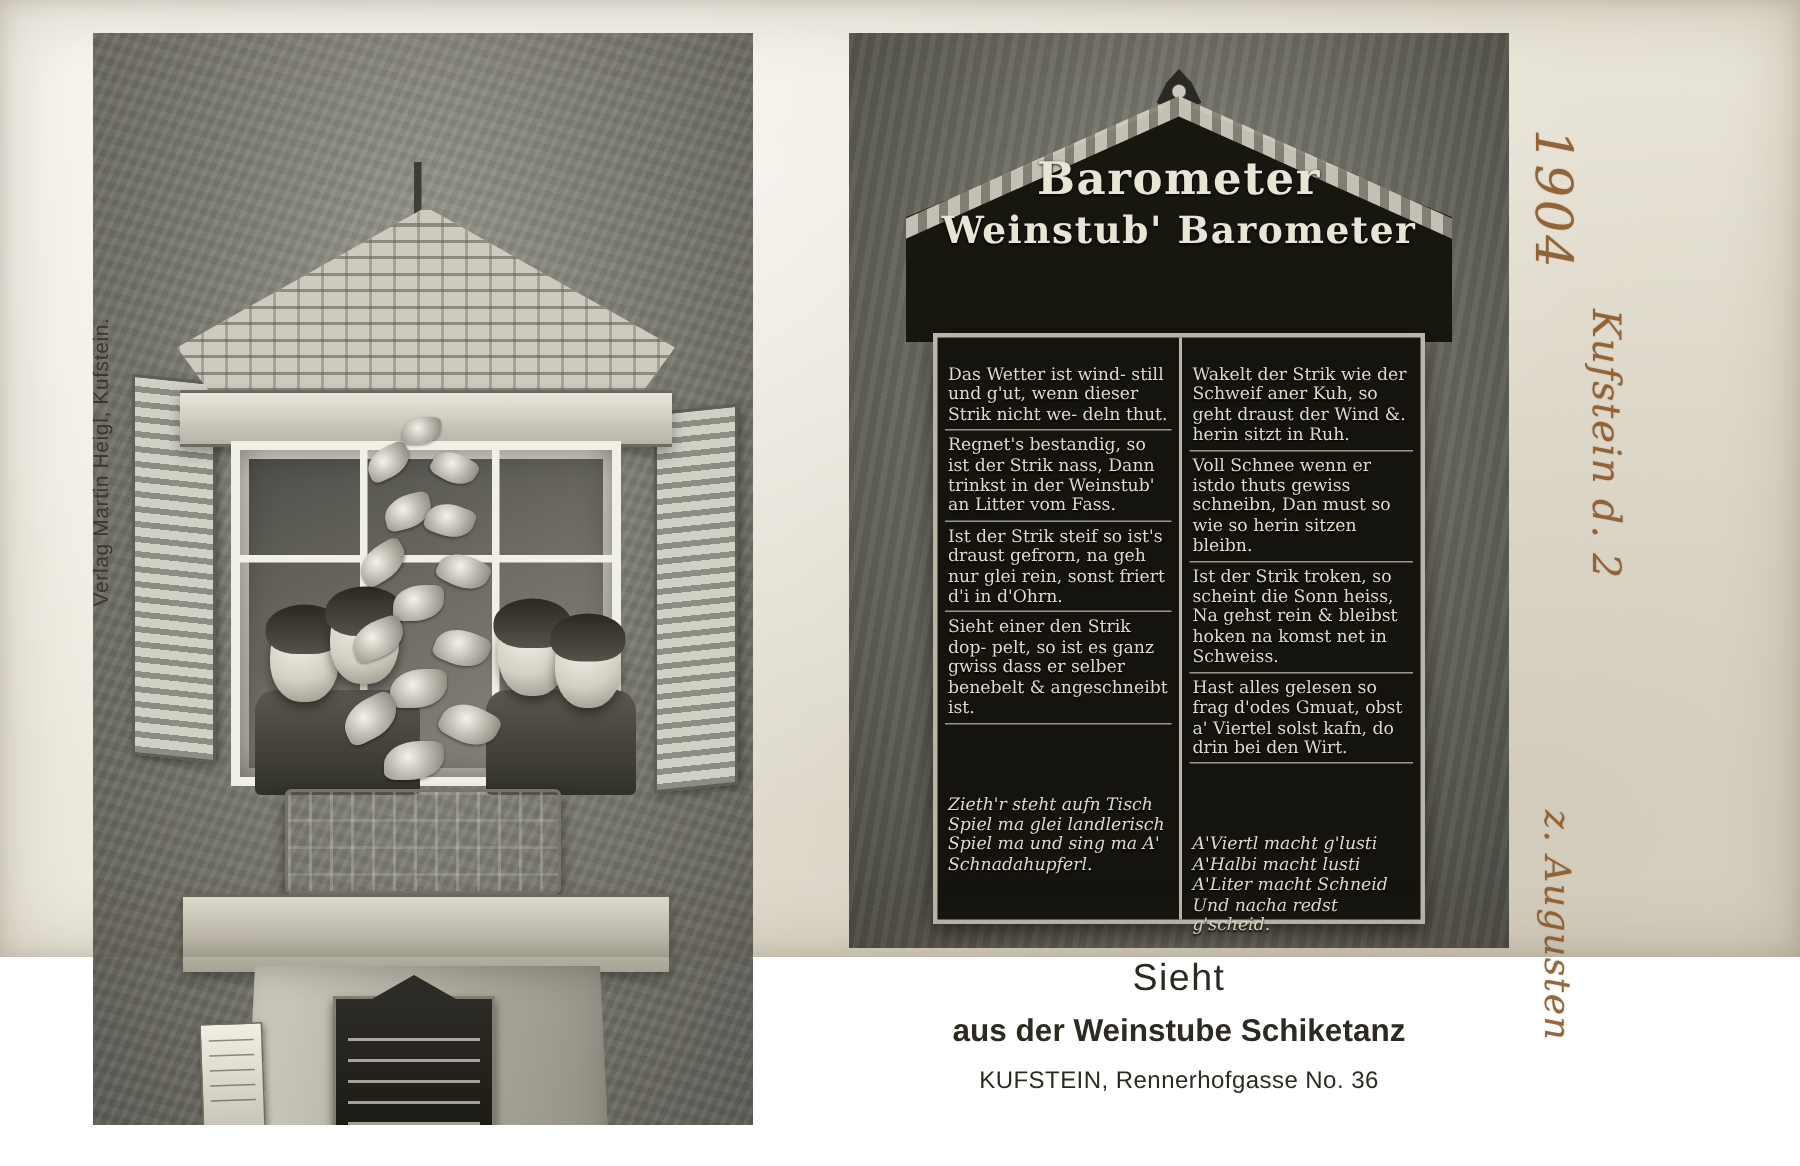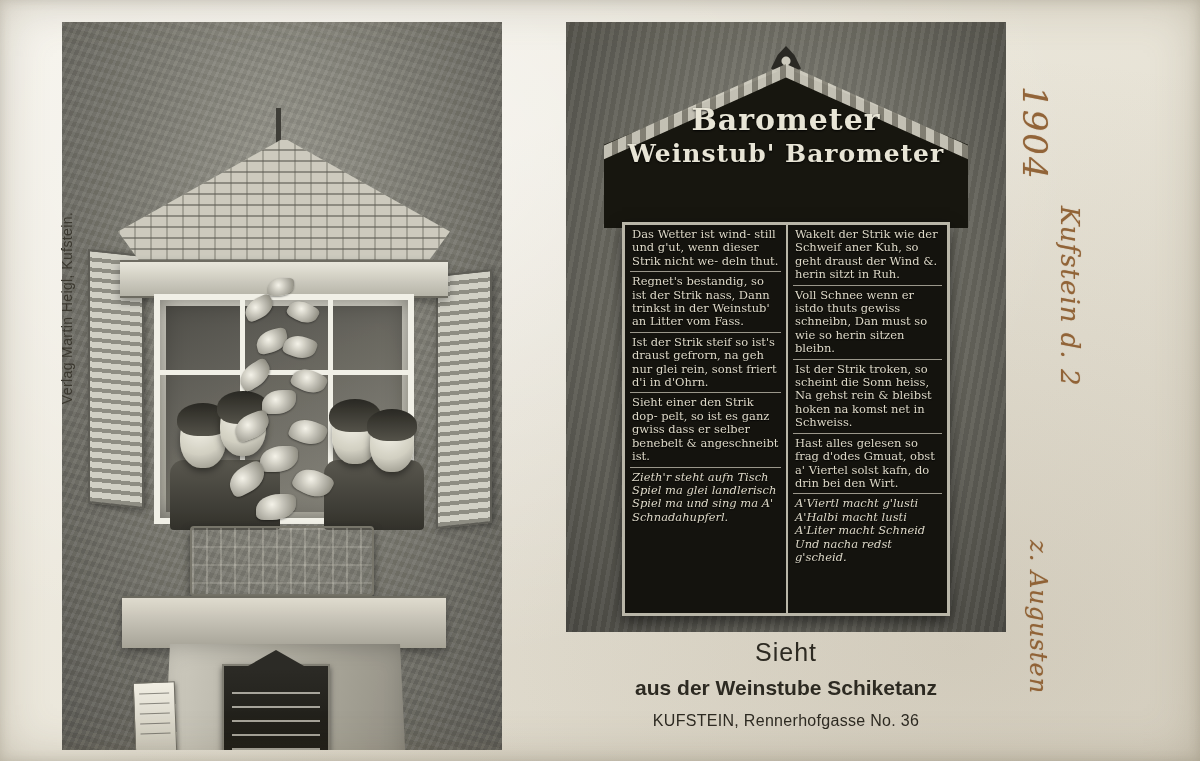--- a/index.html
+++ b/index.html
@@ -10,21 +10,21 @@
   body {
     width: 1200px;
     height: 777px;
     font-family: "Liberation Serif", serif;
     overflow: hidden;
   }
 
   .postcard {
     position: relative;
     width: 1200px;
-    height: 761px;
+    height: 638px;
     background: #efece3;
     box-sizing: border-box;
   }
 
   
   .paper-texture {
     position: absolute;
     inset: 0;
     background:
       radial-gradient(ellipse at 30% 20%, rgba(255,255,255,0.55), rgba(0,0,0,0) 60%),
@@ -374,34 +374,34 @@
     width: 328px;
     height: 394px;
     background: #14130e;
     border: 3px solid #b9b6a8;
     box-sizing: border-box;
     display: flex;
     box-shadow: 0 6px 14px rgba(0,0,0,.55);
   }
   .baro-col {
     flex: 1 1 50%;
-    padding: 0 5px;
+    padding: 15px 5px;
     box-sizing: border-box;
   }
   .baro-col + .baro-col { border-left: 2px solid #b9b6a8; }
   .verse {
     color: #ded9c8;
     font-family: "DejaVu Serif", serif;
     font-size: 11.5px;
     line-height: 13.4px;
     padding: 3px 2px;
     border-bottom: 1px solid rgba(200,196,182,.75);
     text-shadow: 0 1px 1px rgba(0,0,0,.95);
   }
-  .verse:last-child { border-bottom: none; }
+  .verse:last-child { border-bottom: none; margin-top: 44px; }
   .verse.final { font-style: italic; }
 
   
   .caption {
     position: absolute;
     left: 566px;
     top: 638px;
     width: 440px;
     text-align: center;
     color: #2d2a22;

